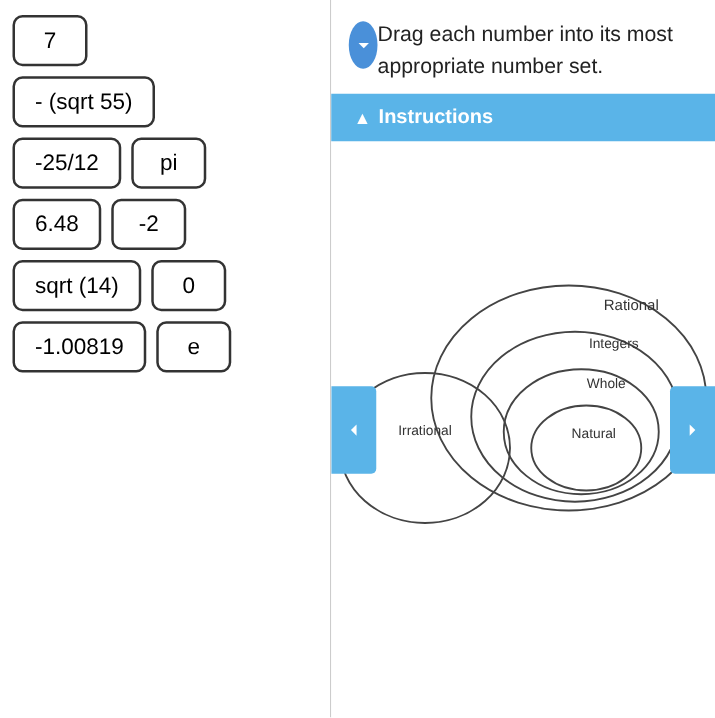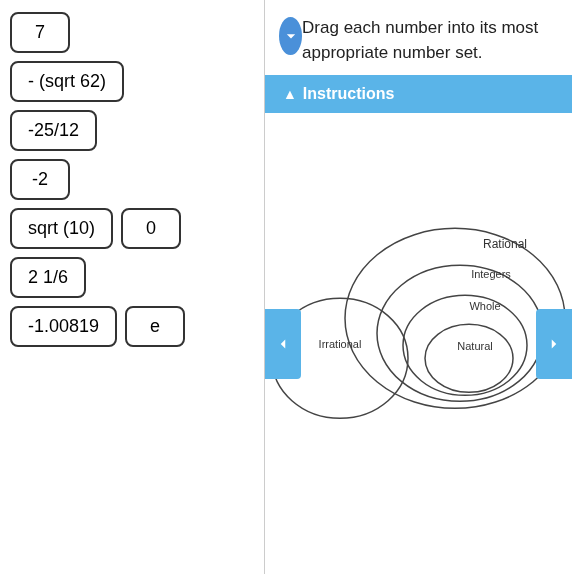--- a/index.html
+++ b/index.html
@@ -147,39 +147,38 @@
 </head>
 <body>
 
 <div class="left-panel">
 
   <div class="tile-row">
     <div class="number-tile">7</div>
   </div>
 
   <div class="tile-row">
-    <div class="number-tile">- (sqrt 62)</div>
+    <div class="number-tile">- (sqrt 55)</div>
   </div>
 
   <div class="tile-row">
     <div class="number-tile">-25/12</div>
-  </div>
-
-  <div class="tile-row">
+    <div class="number-tile">pi</div>
+  </div>
+
+  <div class="tile-row">
+    <div class="number-tile">6.48</div>
     <div class="number-tile">-2</div>
   </div>
 
   <div class="tile-row">
-    <div class="number-tile">sqrt (10)</div>
+    <div class="number-tile">sqrt (14)</div>
     <div class="number-tile">0</div>
   </div>
 
-  <div class="tile-row">
-    <div class="number-tile">2 1/6</div>
-  </div>
 
   <div class="tile-row">
     <div class="number-tile">-1.00819</div>
     <div class="number-tile">e</div>
   </div>
 
 </div>
 
 <div class="right-panel">
 

